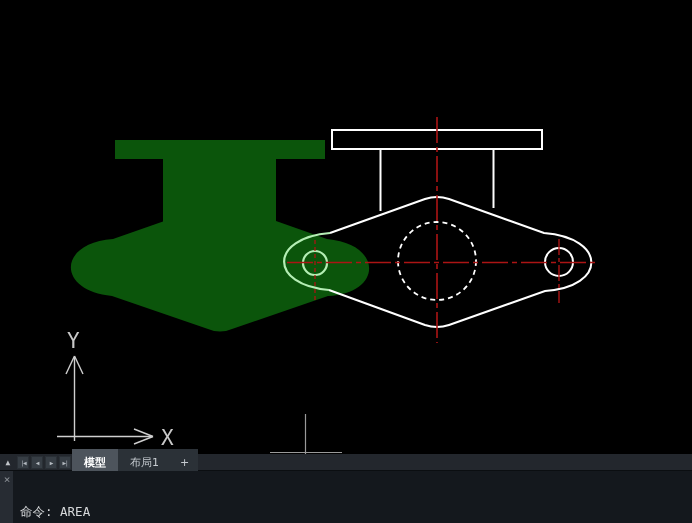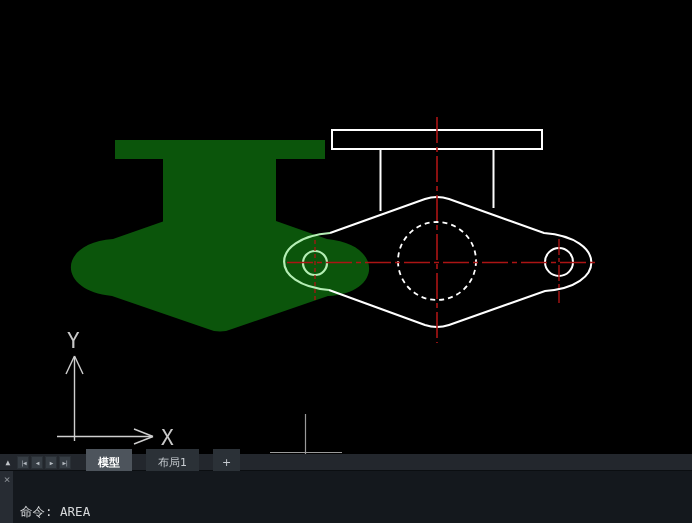--- a/index.html
+++ b/index.html
@@ -19,21 +19,21 @@
   .tri-btn{
     width:16px;height:15px;display:flex;align-items:center;justify-content:center;
     color:#c0c4c8;font-size:8px;cursor:default;
   }
   .nav-btn{
     width:12px;height:13px;margin:0 1px;background:#363d44;border:1px solid #2a3036;
     display:flex;align-items:center;justify-content:center;
     color:#b4bac0;font-size:6px;letter-spacing:-1px;box-sizing:border-box;
   }
   .tab{
-    height:27px;padding:0 12px;margin-left:14px;display:flex;align-items:center;
+    height:27px;padding:0 12px;margin-left:0;display:flex;align-items:center;
     font-size:11px;color:#c6cbd0;background:#2b3137;white-space:nowrap;
     font-family:"DejaVu Sans","Liberation Sans",sans-serif;
   }
   .tab.active{background:#4d545c;color:#ffffff;font-weight:bold;}
   .tab.newtab{padding:0 9px;}
 
   
   .command-area{
     position:absolute;left:0;top:471px;width:692px;height:52px;
     background:#14181d;

